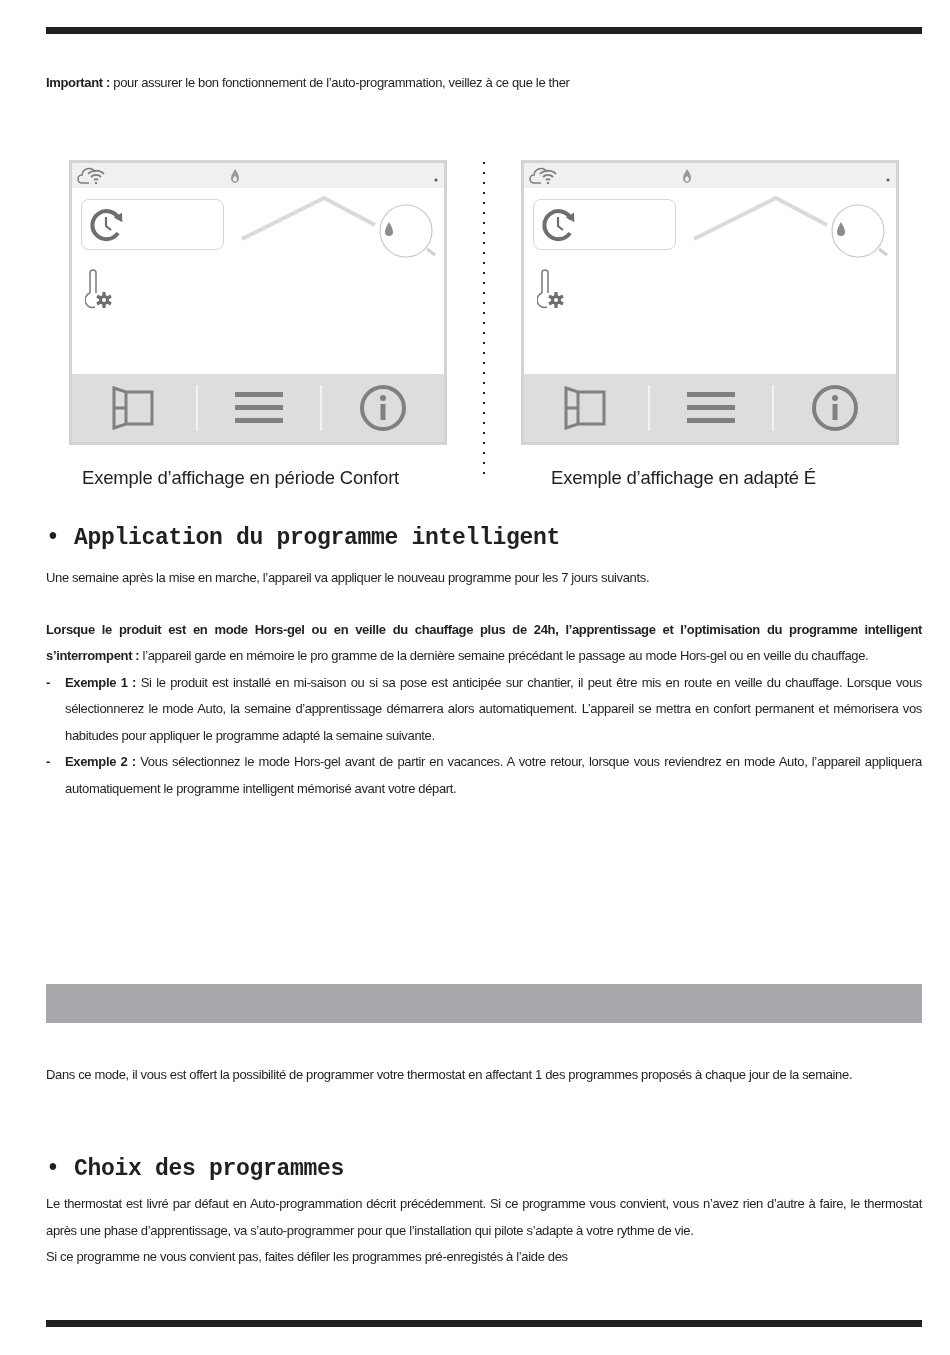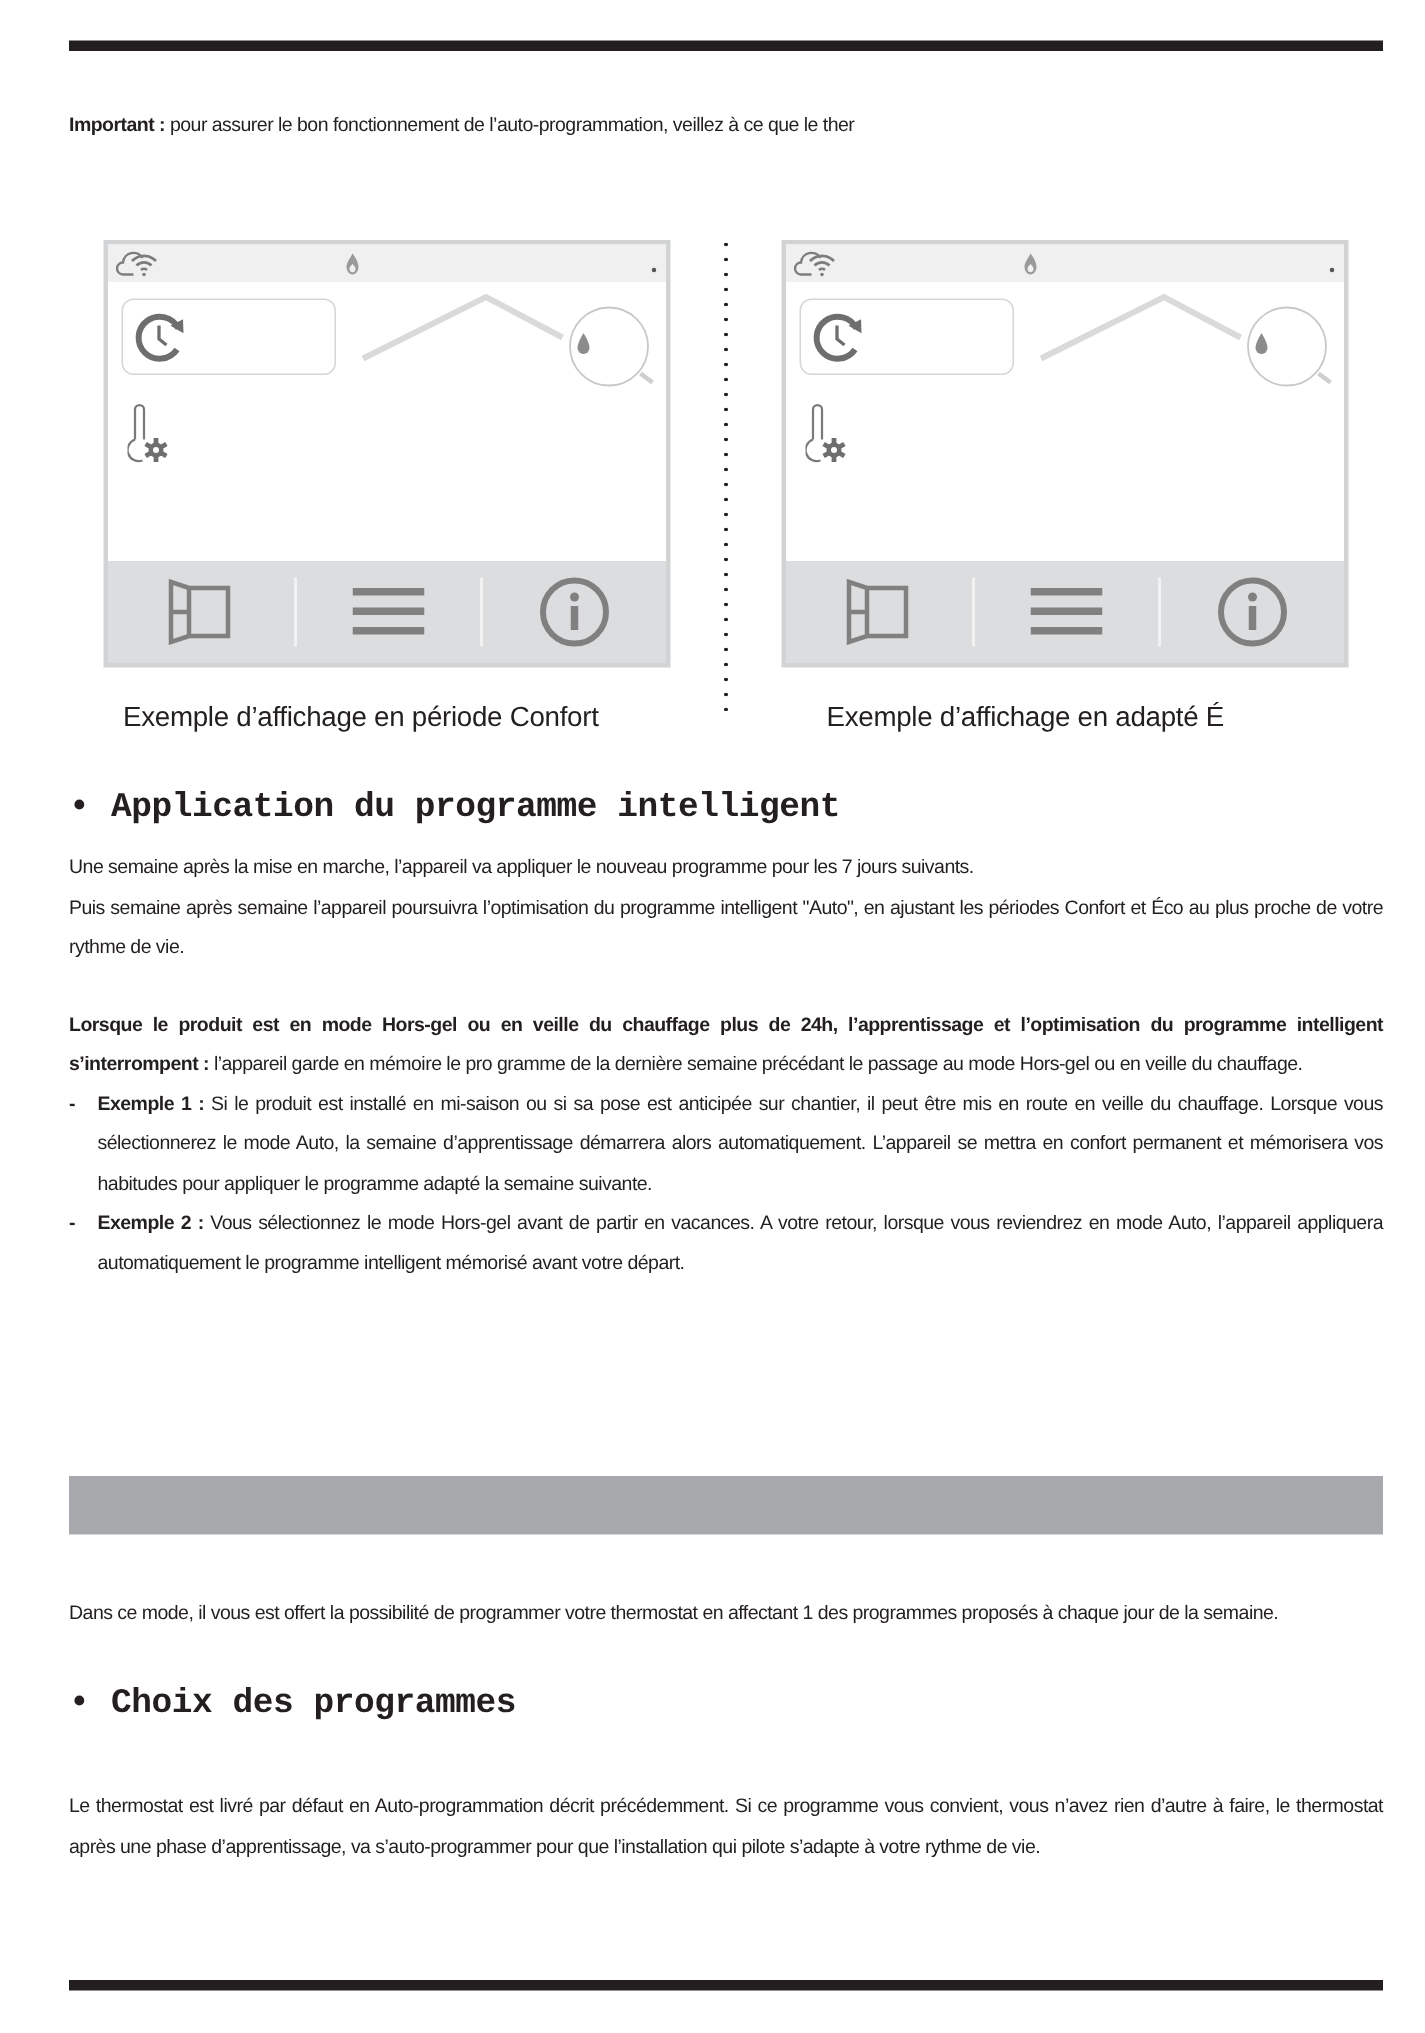--- a/index.html
+++ b/index.html
@@ -189,29 +189,29 @@
       </svg>
     </div>
   </div>
 </div>
 <div class="caption" style="left:551px;">Exemple d’affichage en adapté É</div>
 
 <div class="h" style="top:525px;"><span class="dot">•</span><span>Application du programme intelligent</span></div>
 
 <div class="txt" style="top:565px;">
   <div>Une semaine après la mise en marche, l’appareil va appliquer le nouveau programme pour les 7 jours suivants.</div>
-  <div>Puis semaine après semaine l’appareil poursuivra l’optimisation du programme intelligent "Auto", en ajustant les périodes Confort et Éco au plus proche de votre rythme de vie.</div>
   <div style="margin-top:25px;"><b>Lorsque le produit est en mode Hors-gel ou en veille du chauffage plus de 24h, l’apprentissage et l’optimisation du programme intelligent s’interrompent :</b><span> l’appareil garde en mémoire le pro gramme de la dernière semaine précédant le passage au mode Hors-gel ou en veille du chauffage.</span></div>
   <div class="list-item"><span class="dash">-</span><b>Exemple 1 :</b><span> Si le produit est installé en mi-saison ou si sa pose est anticipée sur chantier, il peut être mis en route en veille du chauffage. Lorsque vous sélectionnerez le mode Auto, la semaine d’apprentissage démarrera alors automatiquement. L’appareil se mettra en confort permanent et mémorisera vos habitudes pour appliquer le programme adapté la semaine suivante.</span></div>
   <div class="list-item"><span class="dash">-</span><b>Exemple 2 :</b><span> Vous sélectionnez le mode Hors-gel avant de partir en vacances. A votre retour, lorsque vous reviendrez en mode Auto, l’appareil appliquera automatiquement le programme intelligent mémorisé avant votre départ.</span></div>
 </div>
 
 <div class="gray-band"></div>
 
 <div class="txt" style="top:1062px;">Dans ce mode, il vous est offert la possibilité de programmer votre thermostat en affectant 1 des programmes proposés à chaque jour de la semaine.</div>
 
-<div class="h" style="top:1122px;"><span class="dot">•</span><span>Choix des programmes</span></div>
+<div class="h" style="top:1156px;"><span class="dot">•</span><span>Choix des programmes</span></div>
 
 <div class="txt" style="top:1191px;">
   <div>Le thermostat est livré par défaut en Auto-programmation décrit précédemment. Si ce programme vous convient, vous n’avez rien d’autre à faire, le thermostat après une phase d’apprentissage, va s’auto-programmer pour que l’installation qui pilote s’adapte à votre rythme de vie.</div>
+  <div>Si ce programme ne vous convient pas, faites défiler les programmes pré-enregistés à l’aide des</div>
 </div>
 
 <div class="rule bottom"></div>
 
 </body></html>

